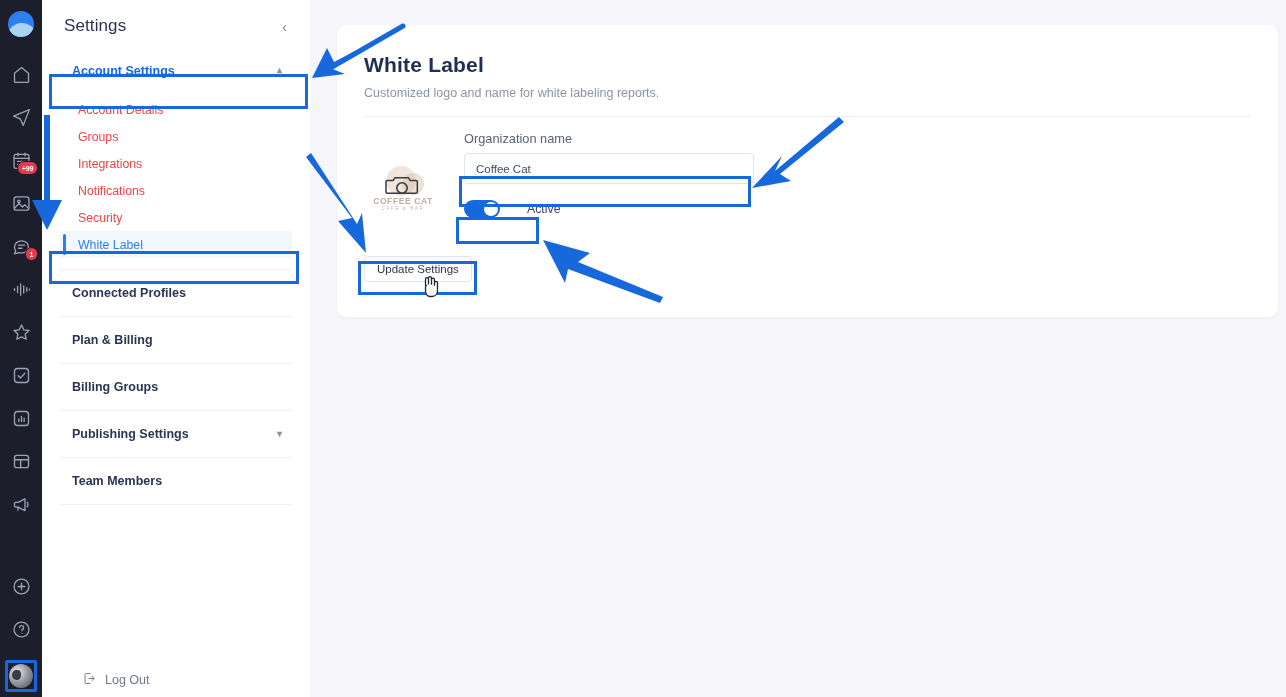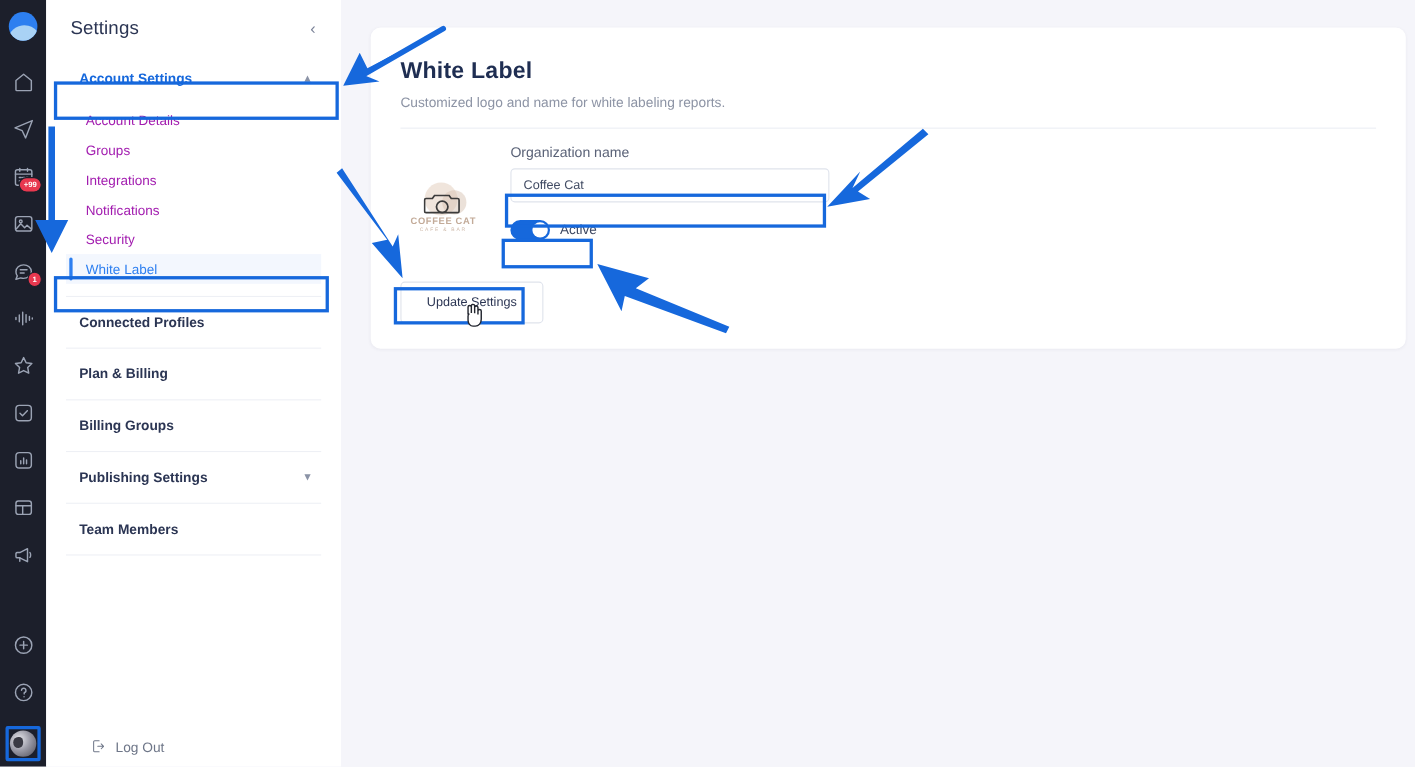--- a/index.html
+++ b/index.html
@@ -78,21 +78,21 @@
     height: 37px; padding: 0 10px 0 12px; cursor: pointer;
     font-size: 12.5px; font-weight: bold; color: #2b3553;
     border-bottom: 1px solid #eef0f5;
   }
   .nav-group-head.active { color: #1668dc; border-bottom: none; }
   .chev { font-size: 10px; color: #8b93a6; line-height: 1; }
   .chev.up { transform: rotate(180deg); }
 
   .sub-item {
     height: 27px; display: flex; align-items: center;
-    padding-left: 18px; font-size: 12.3px; color: #a21caf; cursor: pointer;
+    padding-left: 18px; font-size: 12.3px; color: #ef4444; cursor: pointer;
     position: relative;
   }
   .sub-item.selected {
     color: #2d7ff0; background: #f3f7fe;
   }
   .sub-item.selected::before {
     content: ""; position: absolute; left: 3px; top: 3px; bottom: 3px;
     width: 2.5px; background: #2d7ff0; border-radius: 2px;
   }
   .nav-divider { height: 1px; background: #eef0f5; margin: 6px 0 0 0; }
@@ -155,25 +155,25 @@
   }
   .toggle-row { display: flex; align-items: center; gap: 9px; margin-top: 16px; }
   .toggle {
     width: 36px; height: 18px; border-radius: 9px; background: #1668dc;
     position: relative; cursor: pointer; flex-shrink: 0;
   }
   .toggle-knob {
     position: absolute; right: 2px; top: 2px;
     width: 14px; height: 14px; border-radius: 50%; background: #fff;
   }
-  .toggle-label { font-size: 12.3px; color: #3d4761; }
+  .toggle-label { font-size: 12.3px; color: #3d4761; margin-left: 18px; }
 
   .update-btn {
     margin: 27px 0 0 27px;
-    height: 38px; padding: 0 23px;
+    height: 26px; padding: 0 12px;
     border: 1px solid #dfe3ec; border-radius: 4px; background: #fff;
     font-family: "Liberation Sans", sans-serif;
     font-size: 11.5px; color: #2b3553; cursor: pointer;
     display: inline-flex; align-items: center;
   }
 
   
   .anno-box { position: absolute; border: 3px solid #1668dc; pointer-events: none; }
   #anno-svg { position: absolute; left: 0; top: 0; width: 1286px; height: 697px;
     pointer-events: none; }

